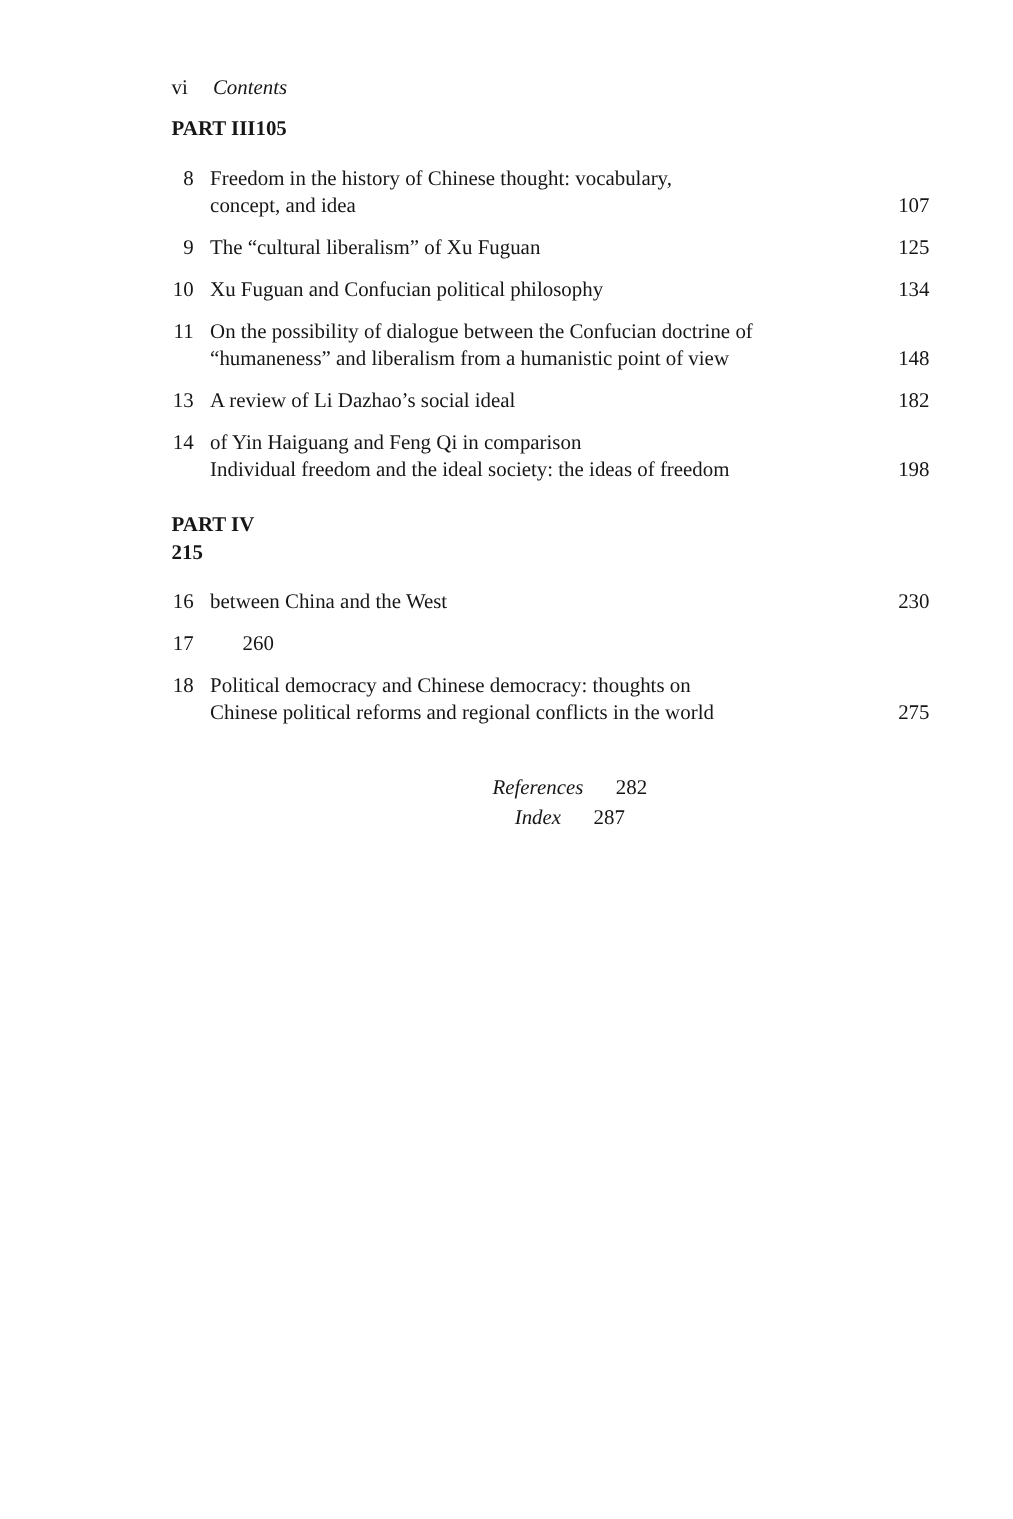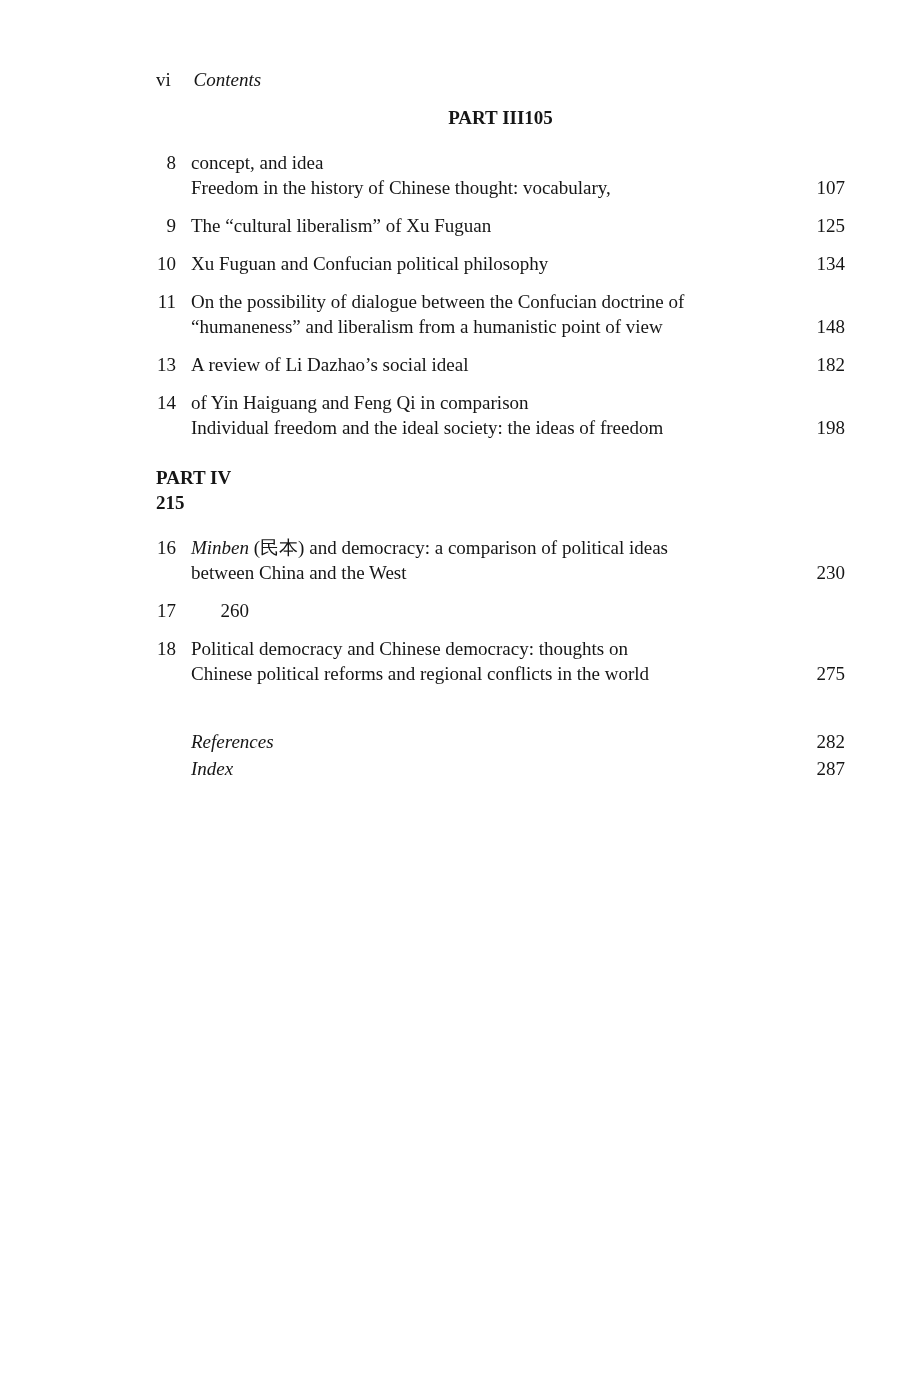--- a/index.html
+++ b/index.html
@@ -29,21 +29,21 @@
   }
   .folio {
     display: inline-block;
     margin-right: 18px;
   }
   .it {
     font-style: italic;
   }
   .part-row {
     display: flex;
-    justify-content: center;
+    justify-content: flex-start;
     font-weight: bold;
     margin: 0 0 20px 0;
   }
   .entry-row + .part-row {
     margin-top: 25px;
     flex-direction: column;
   }
   .entry-row {
     display: flex;
     margin-bottom: 13px;
@@ -62,21 +62,21 @@
     min-width: 42px;
     margin-left: 16px;
     text-align: right;
     align-self: flex-end;
   }
   .back-matter {
     margin-top: 42px;
   }
   .bm-row {
     display: flex;
-    justify-content: space-between;
+    justify-content: center;
     line-height: 27px;
   }
   .bm-title {
     margin-left: 35px;
     font-style: italic;
   }
 </style>
 </head>
 <body>
 
@@ -86,22 +86,22 @@
     <span class="it">Contents</span>
   </div>
   <main id="toc">
       <div class="part-row">
         <span class="part-label">PART III</span>
         <span class="part-page">105</span>
       </div>
       <div class="entry-row">
         <span class="entry-num">8</span>
         <div class="entry-title">
+          <div class="title-line"><span>Freedom in the history of Chinese thought: vocabulary,</span></div>
           <div class="title-line"><span>concept, and idea</span></div>
-          <div class="title-line"><span>Freedom in the history of Chinese thought: vocabulary,</span></div>
         </div>
         <span class="entry-page">107</span>
       </div>
       <div class="entry-row">
         <span class="entry-num">9</span>
         <div class="entry-title">
           <div class="title-line"><span>The “cultural liberalism” of Xu Fuguan</span></div>
         </div>
         <span class="entry-page">125</span>
       </div>
@@ -135,21 +135,20 @@
         </div>
         <span class="entry-page">198</span>
       </div>
       <div class="part-row">
         <span class="part-label">PART IV</span>
         <span class="part-page">215</span>
       </div>
       <div class="entry-row">
         <span class="entry-num">16</span>
         <div class="entry-title">
-          <div class="title-line"><span class="it">Minben</span><span> (民本) and democracy: a comparison of political ideas</span></div>
           <div class="title-line"><span>between China and the West</span></div>
         </div>
         <span class="entry-page">230</span>
       </div>
       <div class="entry-row">
         <span class="entry-num">17</span>
         <span class="entry-page">260</span>
       </div>
       <div class="entry-row">
         <span class="entry-num">18</span>

